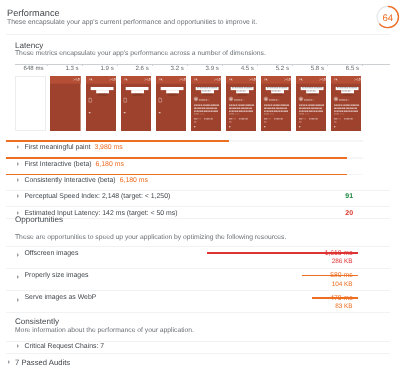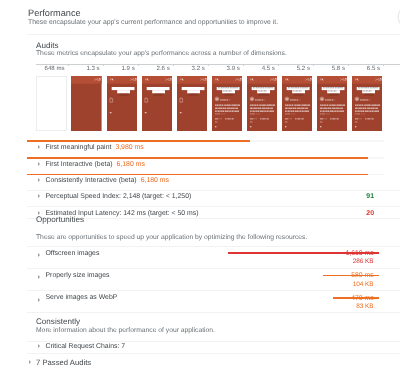--- a/index.html
+++ b/index.html
@@ -1,19 +1,19 @@
 <!DOCTYPE html>
 <html><head>
 <meta charset="utf-8">
 <style>
   html,body{margin:0;padding:0;}
   body{width:400px;height:374px;background:#fff;font-family:"Liberation Sans",sans-serif;
        overflow:hidden;color:#3c4043;-webkit-font-smoothing:antialiased;
        text-rendering:geometricPrecision;}
-  #root{position:relative;width:362px;height:374px;margin-left:21px;}
+  #root{position:relative;width:362px;height:374px;}
 
   .rule{position:absolute;left:6px;width:384px;height:1px;background:#f1f2f3;}
 
   .cat-title{position:absolute;left:7px;font-size:9.2px;color:#41464a;line-height:1;}
   .cat-desc{position:absolute;left:7px;font-size:6.85px;color:#6a7075;line-height:1;}
 
   .gauge{position:absolute;width:24px;height:24px;}
   .gauge svg{display:block;}
   .gauge-num{position:absolute;left:0;top:0;width:24px;height:24px;display:flex;
        align-items:center;justify-content:center;font-size:9.6px;color:#ef6c23;line-height:1;}
@@ -50,21 +50,21 @@
   <div class="cat-desc" style="top:19.5px">These encapsulate your app's current performance and opportunities to improve it.</div>
   <div class="gauge" style="left:376px;top:5.2px;width:24px;height:24px">
     <svg width="24" height="24" viewBox="0 0 24 24">
       <circle cx="11.8" cy="12" r="10.7" fill="none" stroke="#e4e6e8" stroke-width="1.15"></circle>
       <circle cx="11.8" cy="12" r="10.7" fill="none" stroke="#ef6c23" stroke-width="1.35" stroke-dasharray="43.0 24.2" stroke-dashoffset="0" transform="rotate(-90 11.8 12)" stroke-linecap="butt"></circle>
     </svg>
     <div class="gauge-num" style="left:-0.2px;top:2px">64</div>
   </div>
   <div class="rule" style="top:34px"></div>
 
-  <div class="sect-title" style="top:42px">Audits</div>
+  <div class="sect-title" style="top:42px">Latency</div>
   <div class="sect-desc" style="top:50.7px">These metrics encapsulate your app's performance across a number of dimensions.</div>
 
   <div id="filmstrip">
       <div class="fs-axis" style="left: 15.4px; width: 374.9px; top: 63.8px;"></div>
       <div class="fs-tick" style="left: 46.8px; top: 63.8px; height: 2px;"></div>
       <div class="fs-time" style="left: 9.4px; width: 34.2px; top: 66.2px;">648 ms</div>
       <div class="fs-thumb blank" style="left: 15.4px; top: 76px; width: 30.6px; height: 55px;">
         <svg width="30.6" height="55" viewBox="0 0 30.6 55"></svg>
       </div>
       <div class="fs-tick" style="left: 81.85px; top: 63.8px; height: 2px;"></div>

